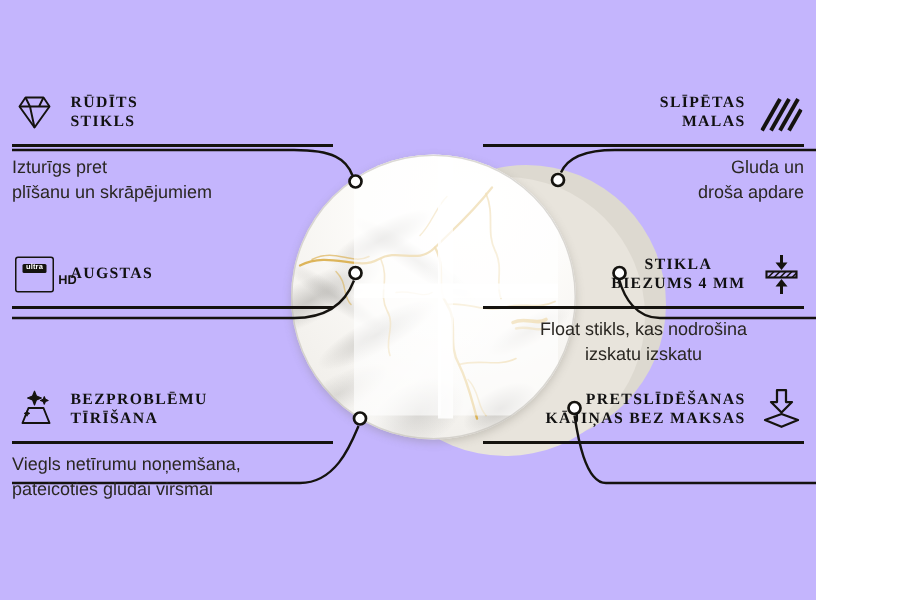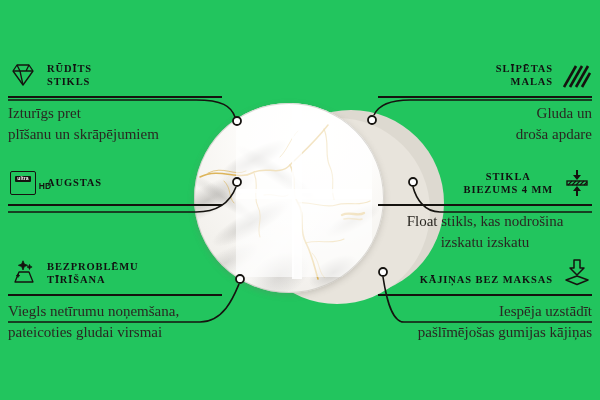--- a/index.html
+++ b/index.html
@@ -3,21 +3,21 @@
 <meta charset="utf-8">
 <style>
   html,body{margin:0;padding:0;}
   body{
     width:600px;height:400px;
     background:#ffffff;
     font-family:"Liberation Serif", serif;
     overflow:hidden;
     position:relative;
   }
-  #stage{position:absolute;left:0;top:0;width:600px;height:400px;overflow:hidden;background:#22c55e;}
+  #stage{position:absolute;left:0;top:0;width:544px;height:400px;overflow:hidden;background:#c4b5fd;}
 
   
   .photo-wrap{position:absolute;left:170px;top:88px;width:262px;height:235px;}
   .shadow-disc{
     position:absolute;left:88px;top:22px;width:186px;height:186px;border-radius:50%;
     background:#ddd9d0;
   }
   .shadow-disc2{
     position:absolute;left:74px;top:30px;width:186px;height:186px;border-radius:50%;
     background:#e8e4dc;
@@ -79,22 +79,22 @@
   .fhead{display:flex;align-items:center;gap:9px;height:34px;}
   .feature.right .fhead{flex-direction:row-reverse;}
   .ficon{width:30px;height:28px;flex:0 0 30px;display:flex;align-items:center;justify-content:center;}
   .ftitle{
     font-size:10.5px;letter-spacing:.085em;color:#111;line-height:1.28;
     font-weight:700;text-transform:uppercase;
     font-family:"Liberation Serif", serif;
   }
   .rule{height:1.6px;background:#15130f;margin:4px 0 5px 0;}
   .fdesc{
-    font-size:15px;color:#2a2722;line-height:1.42;
-    font-family:Liberation Serif, serif;white-space:pre-line;
+    font-size:12px;color:#2a2722;line-height:1.42;
+    font-family:Liberation Sans, sans-serif;white-space:pre-line;
   }
 
   
   #f-glass   {top:58px;}
   #f-print   {top:166px;}
   #f-clean   {top:256px;}
   #f-edges   {top:58px;}
   #f-thick   {top:166px;text-align:center;}
   #f-feet    {top:256px;}
 
@@ -258,20 +258,18 @@
   </div>
 
   <div class="feature right" id="f-feet">
     <div class="fhead">
       <span class="ficon">
         <svg viewBox="0 0 28 28" width="28" height="28">
           <path d="M11,1 h6 v8 h4 l-7,7 l-7,-7 h4 z" fill="none" stroke="#15130f" stroke-width="1.5" stroke-linejoin="round"></path>
           <path d="M14,17 L25,21 L14,25.5 L3,21 Z" fill="none" stroke="#15130f" stroke-width="1.5" stroke-linejoin="round"></path>
         </svg>
       </span>
-      <span class="ftitle"><br><span>KĀJIŅAS BEZ MAKSAS</span></span>
-    </div>
-    <div class="rule"></div>
-    <div class="fdesc">Iespēja uzstādīt
-pašlīmējošas gumijas kājiņas</div>
+      <span class="ftitle"><span>PRETSLĪDĒŠANAS</span><br><span>KĀJIŅAS BEZ MAKSAS</span></span>
+    </div>
+    <div class="rule"></div>
   </div>
 
 </div>
 
 </body></html>

